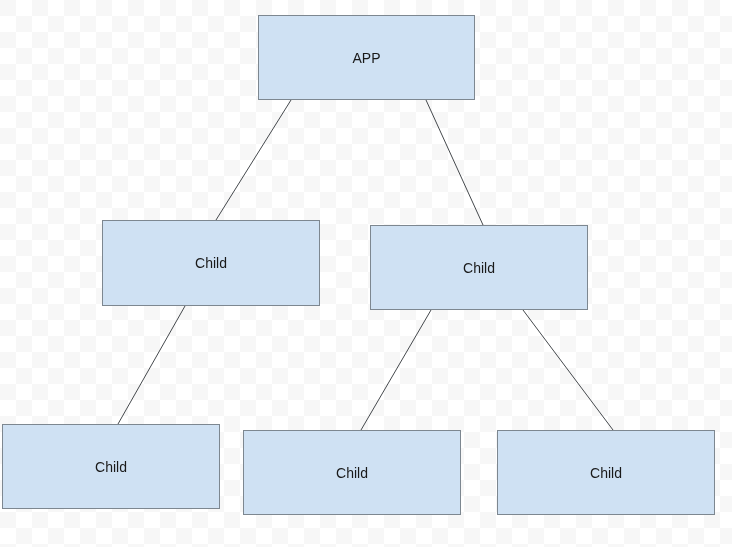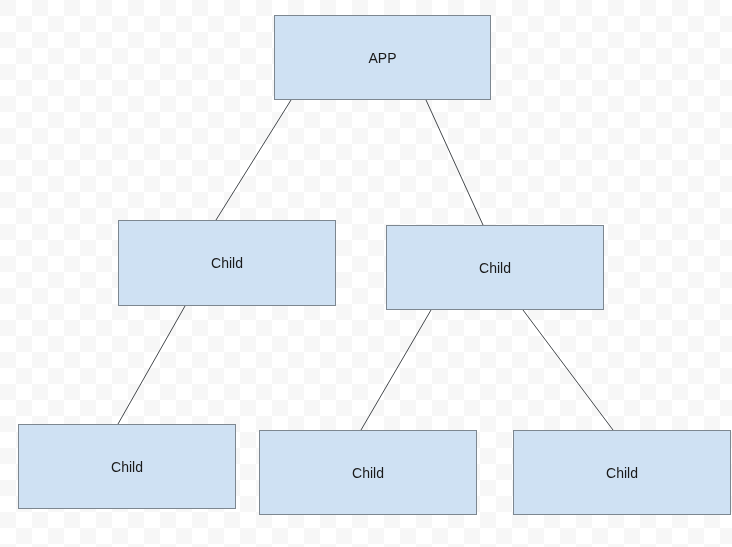--- a/index.html
+++ b/index.html
@@ -34,21 +34,20 @@
     pointer-events: stroke;
   }
   .node {
     position: absolute;
     box-sizing: border-box;
     background: var(--node-fill, #cfe1f3);
     border: 1px solid var(--node-border, #7d8790);
     display: flex;
     align-items: center;
     justify-content: center;
-    margin-left: 16px;
   }
   .node-label {
     font-size: 14px;
     color: var(--node-text, #1a1a1a);
     white-space: nowrap;
   }
   
   .node-app           { left: 258px; top: 15px;  width: 217px; height: 85px; }
   .node-child-left    { left: 102px; top: 220px; width: 218px; height: 86px; }
   .node-child-right   { left: 370px; top: 225px; width: 218px; height: 85px; }

